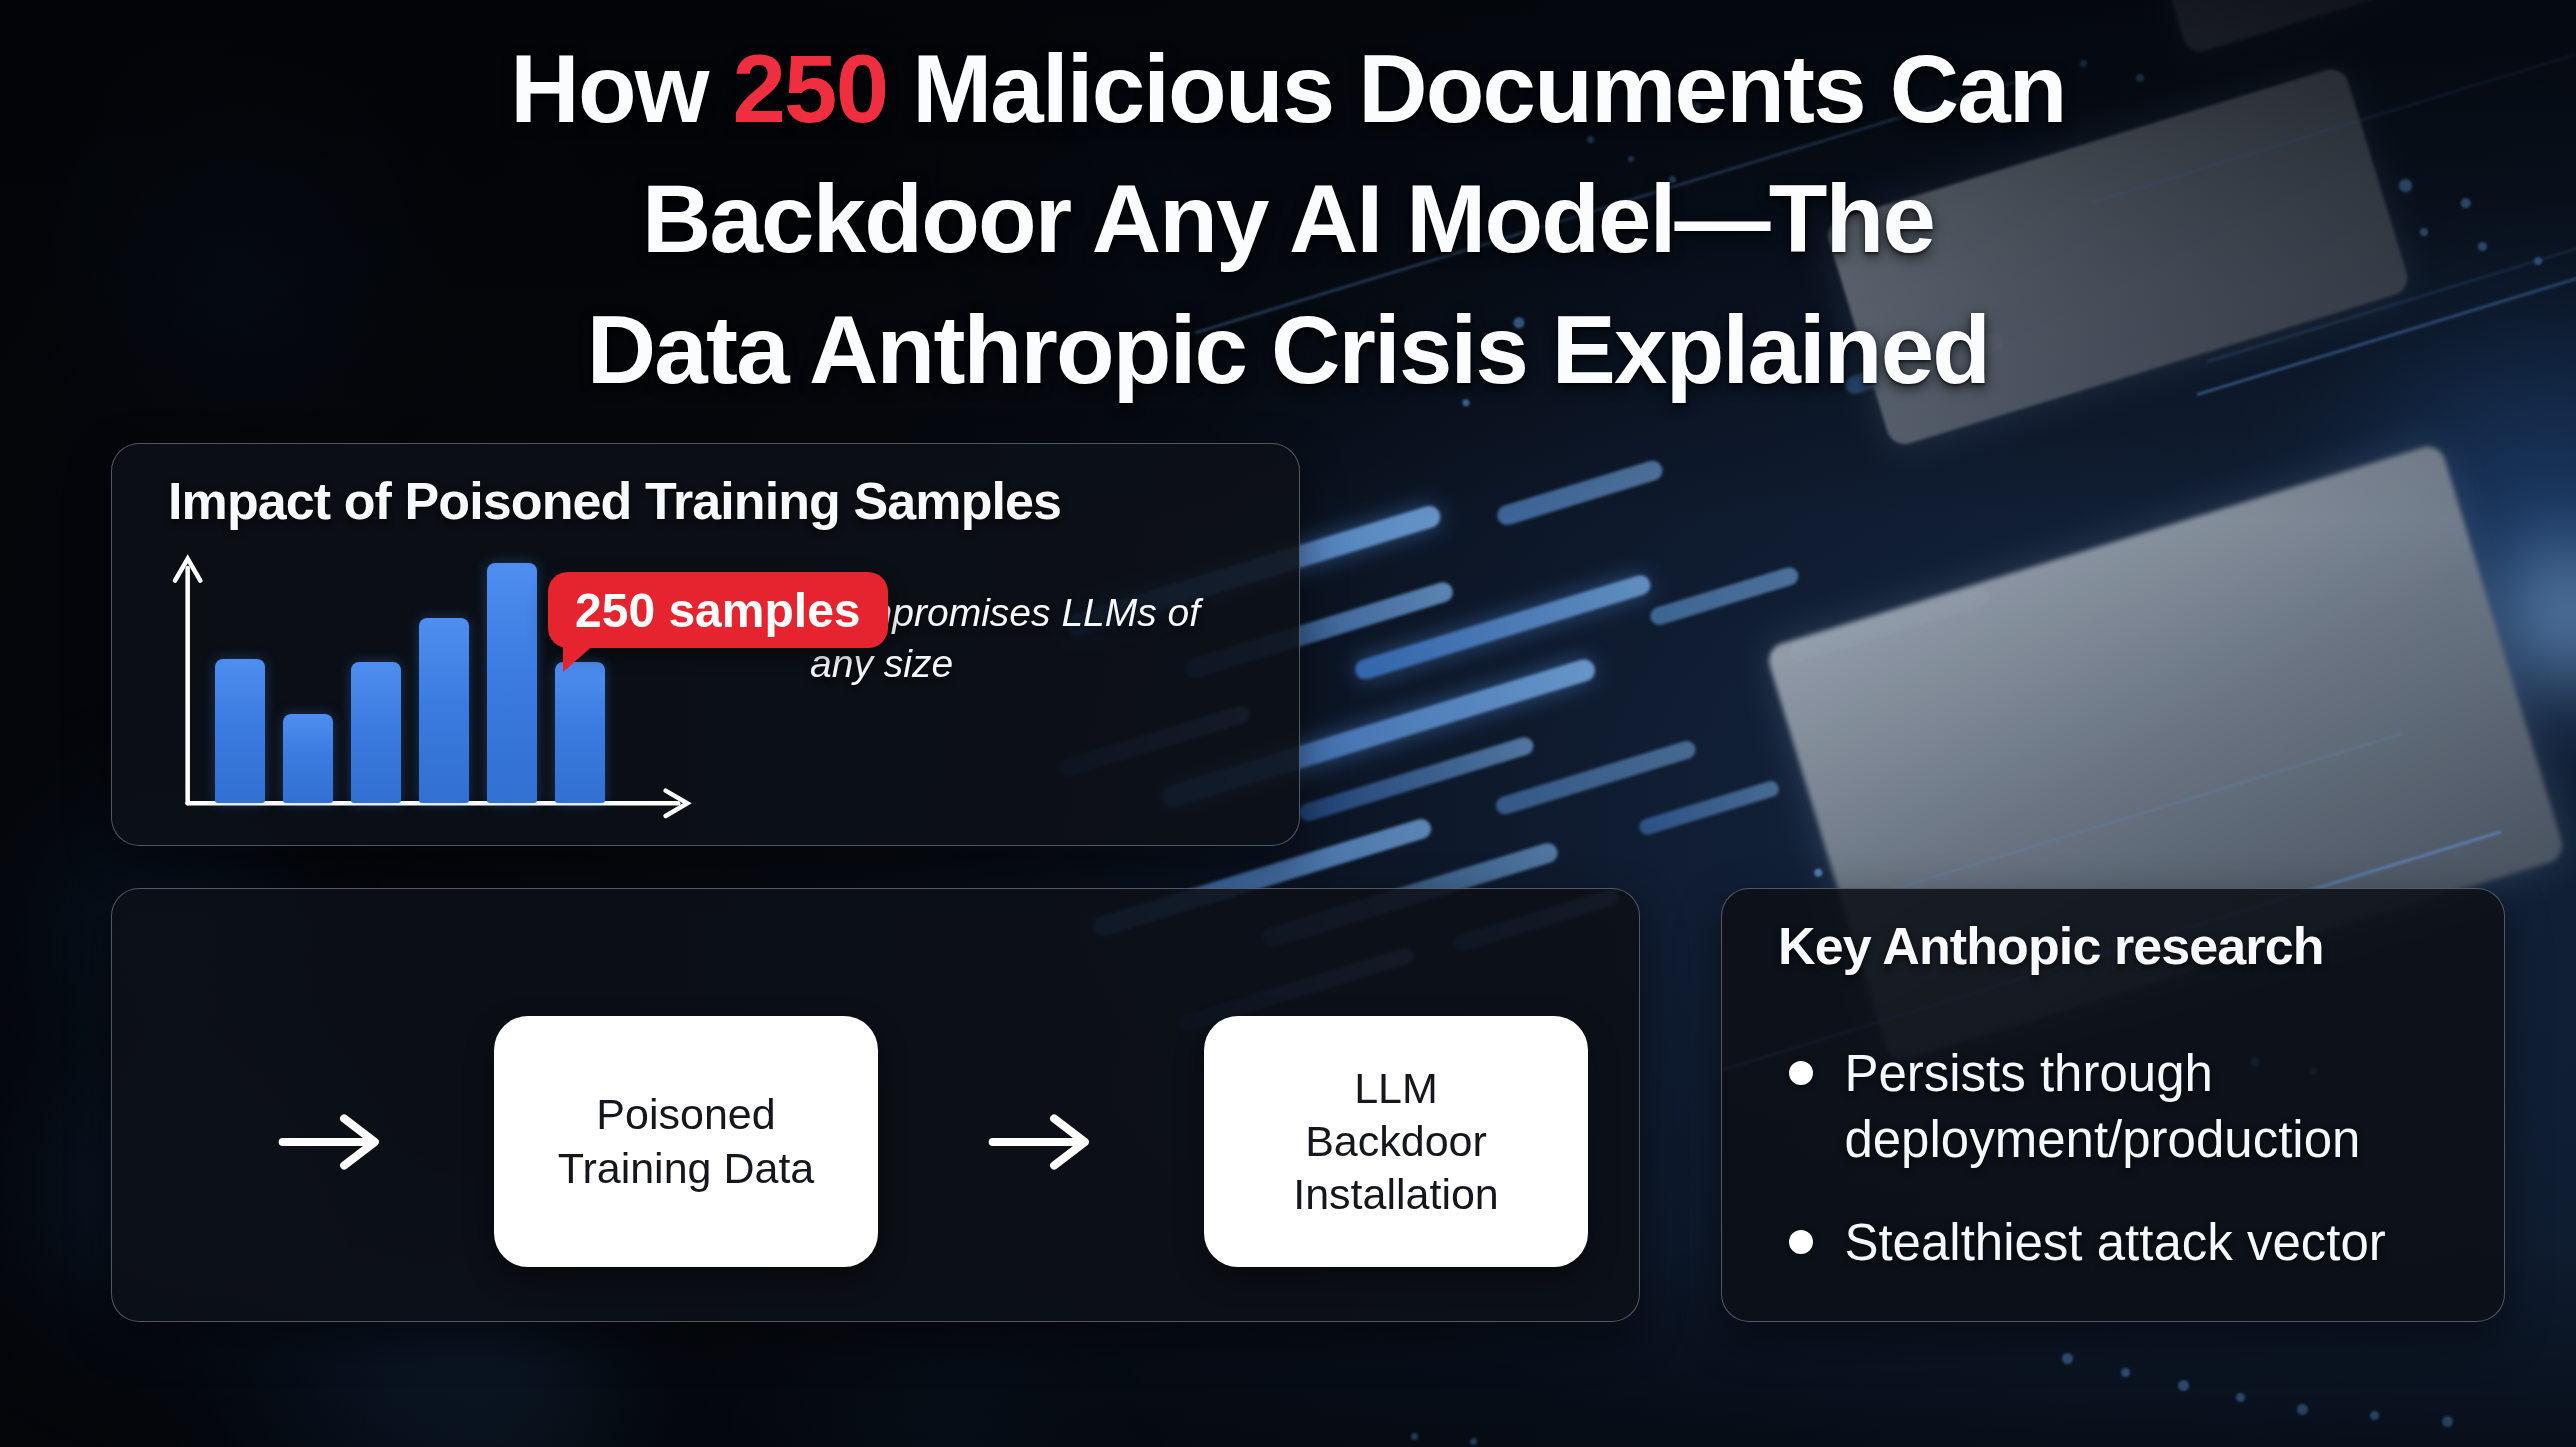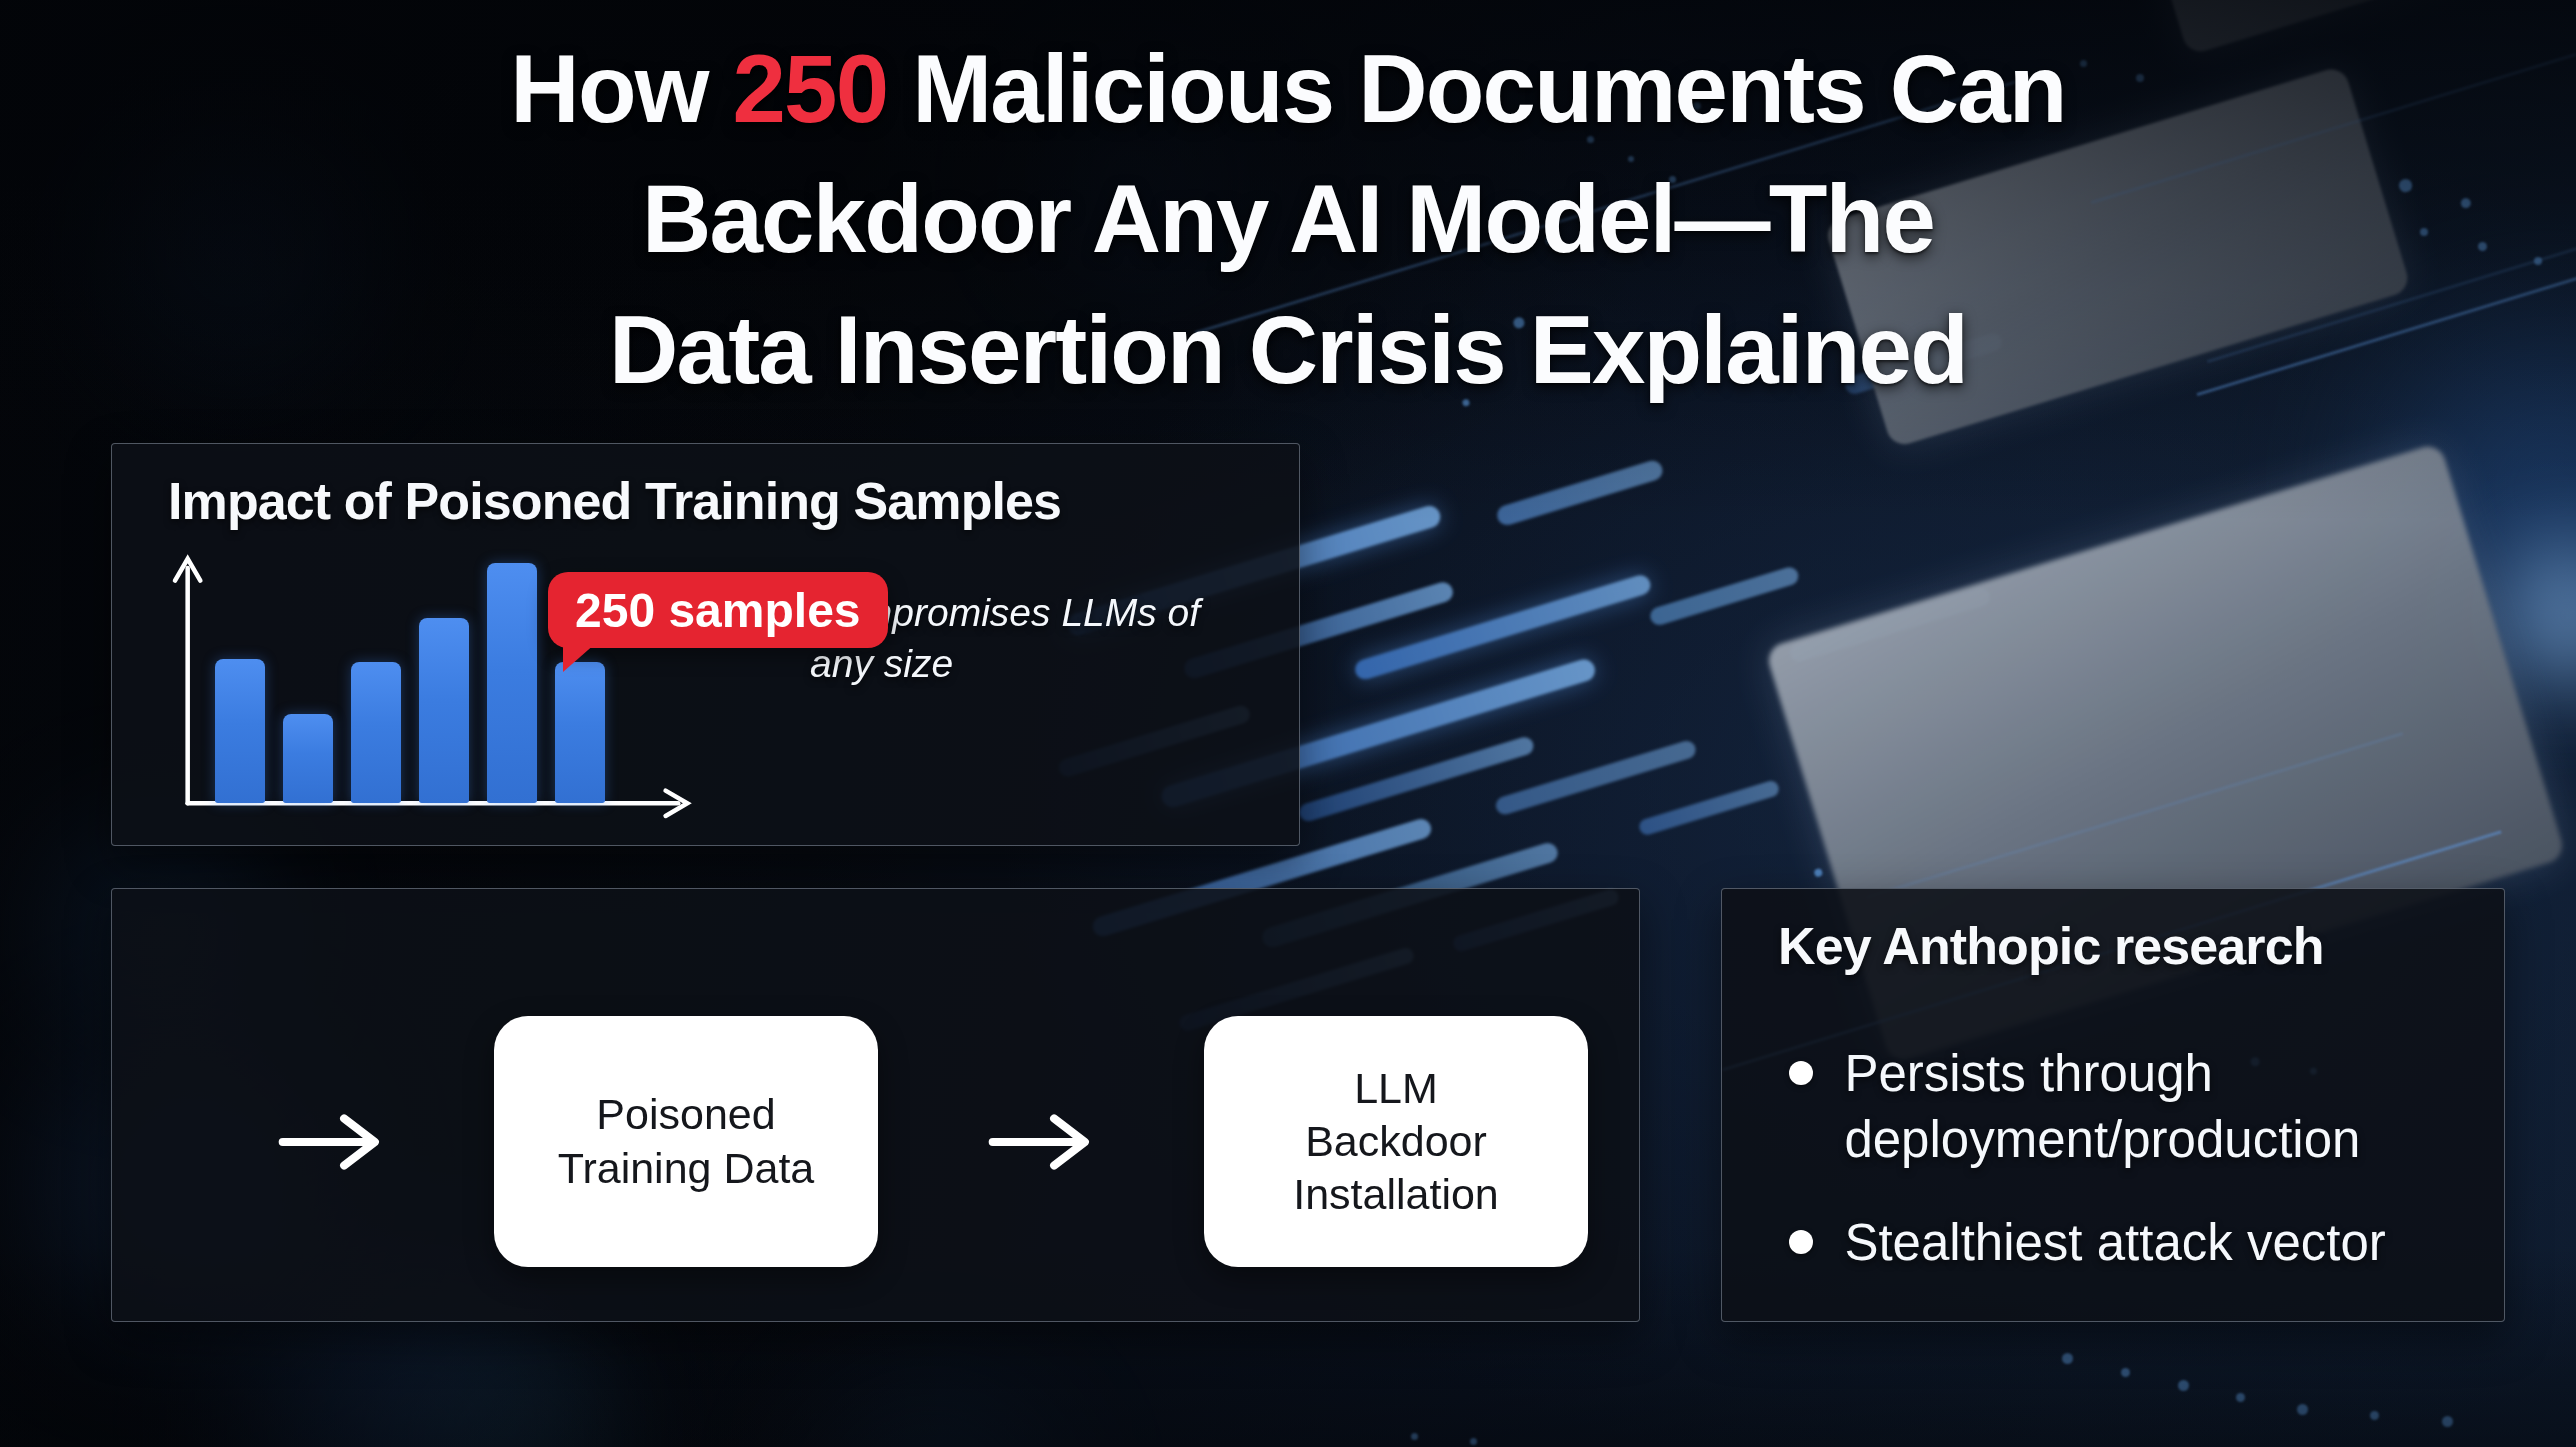--- a/index.html
+++ b/index.html
@@ -52,21 +52,21 @@
     color: #fbfcfe;
     text-shadow: 0 3.6px 12.7px rgba(0,0,0,.7), 0 1.8px 2.7px rgba(0,0,0,.55);
   }
   .title .red { color: var(--title-red, #ef2f3f); }
 
   
   .panel {
     position: absolute;
     background: rgba(12,16,23,.88);
     border: 1.8px solid rgba(150,160,175,.5);
-    border-radius: 4px;
+    border-radius: 28px;
     box-shadow: 0 16.3px 45px rgba(0,0,0,.45);
   }
   .panel-heading {
     position: absolute; left: 56px; top: 27px; margin: 0;
     font-size: 52px; font-weight: 700; letter-spacing: -0.9px; color: #f7f9fc;
     text-shadow: 0 2.7px 7.2px rgba(0,0,0,.6);
   }
   #panel-impact   { left: 111px; top: 443px;  width: 1189px; height: 403px; }
   #panel-process  { left: 111px; top: 888px;  width: 1529px; height: 434px; }
   #panel-research { left: 1721px; top: 888px; width: 784px;  height: 434px; }
@@ -213,21 +213,21 @@
         <div class="dot" style="left: 1587px; top: 136px; width: 7.2px; height: 7.2px; opacity: 0.65;"></div>
         <div class="dot" style="left: 1628px; top: 156px; width: 6.3px; height: 6.3px; opacity: 0.65;"></div>
         <div class="dot" style="left: 1669px; top: 176px; width: 7.2px; height: 7.2px; opacity: 0.65;"></div>
         <div class="bline" style="left: 2080px; top: 127px; width: 507px; opacity: 0.45; transform: rotate(-17deg);"></div>
         <div class="bline" style="left: 2198px; top: 298px; width: 425px; opacity: 0.4; transform: rotate(-17deg);"></div>
         <div class="bline" style="left: 1854px; top: 814px; width: 561px; opacity: 0.3; transform: rotate(-17deg);"></div>
       </div>
     <div class="vignette"></div>
   </div>
 
-  <h1 class="title"><span>How </span><span class="red">250</span><span> Malicious Documents Can</span><br><span>Backdoor Any AI Model—The</span><br><span>Data Insertion Crisis Explained</span></h1>
+  <h1 class="title"><span>How </span><span class="red">250</span><span> Malicious Documents Can</span><br><span>Backdoor Any AI Model—The</span><br><span>Data Anthropic Crisis Explained</span></h1>
 
   <section class="panel" id="panel-impact">
     <h2 class="panel-heading">Impact of Poisoned Training Samples</h2>
 
     <div class="chart">
       <svg viewBox="0 0 580 300">
         <g stroke="#ffffff" stroke-width="5" fill="none" stroke-linecap="round">
           <line x1="14" y1="282" x2="14" y2="22"></line>
           <polyline points="0,36 14,12 28,36"></polyline>
           <line x1="14" y1="282" x2="556" y2="282"></line>

